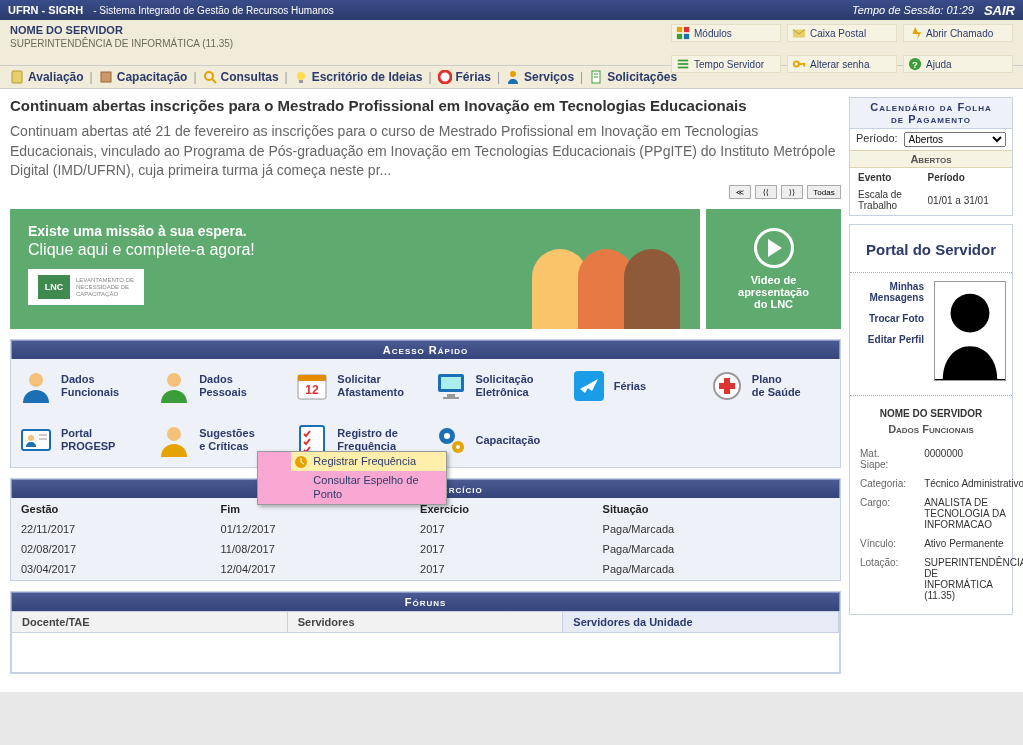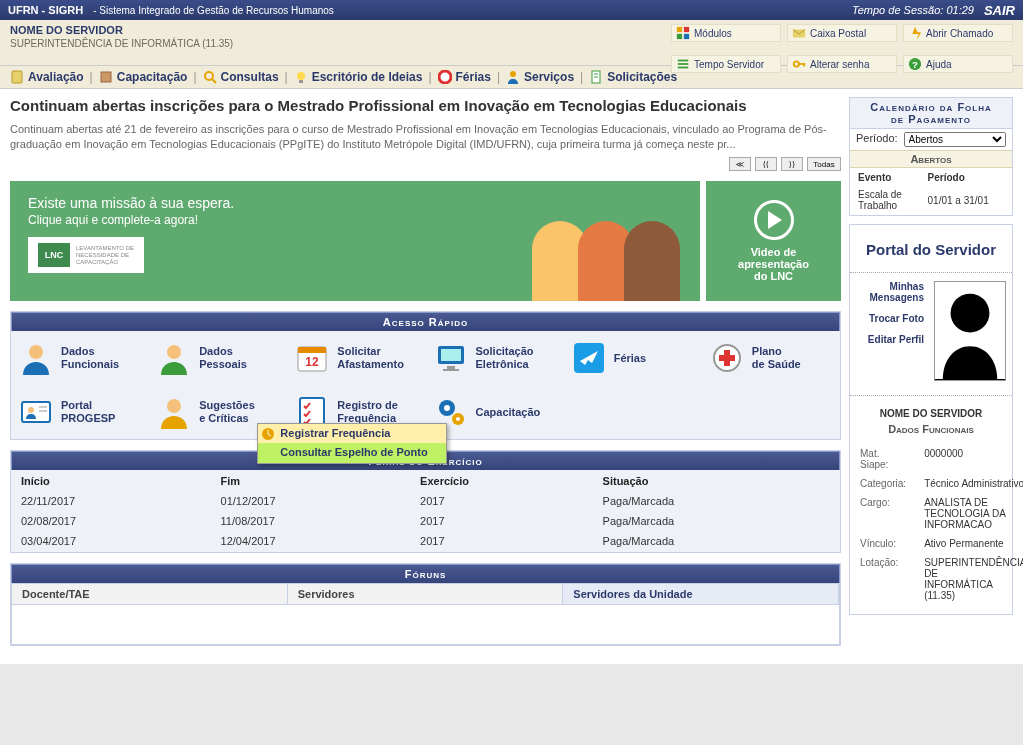--- a/index.html
+++ b/index.html
@@ -28,30 +28,30 @@
 .menubar .mitem { display: flex; align-items: center; gap: 4px; }
 .menubar .sep { color: #999; font-weight: normal; }
 
 
 .main { display: flex; padding: 8px 10px; gap: 8px; }
 .left { flex: 1; }
 .right-col { width: 164px; }
 
 
 .news h2 { font-size: 15px; font-weight: bold; color: #333; margin-bottom: 8px; }
-.news p { font-size: 11px; color: #666; line-height: 1.4; margin-bottom: 4px; }
+.news p { font-size: 14px; color: #666; line-height: 1.4; margin-bottom: 4px; }
 .news .controls { text-align: right; margin-top: 2px; }
 .news .controls button { font-size: 8px; border: 1px solid #aaa; background: #eee; width: 22px; height: 14px; margin-left: 1px; }
 .news .controls .todas { width: 34px; }
 
 
 .banner { display: flex; height: 120px; margin: 10px 0; gap: 6px; }
 .banner .left-b { flex: 1; background: #5faa6f; color: #fff; padding: 14px 18px; position: relative; overflow: hidden; }
-.banner .left-b .t1 { font-weight: normal; font-size: 14px; margin-bottom: 2px; }
-.banner .left-b .t2 { font-size: 12px; margin-bottom: 10px; }
+.banner .left-b .t1 { font-weight: bold; font-size: 14px; margin-bottom: 2px; }
+.banner .left-b .t2 { font-size: 16px; margin-bottom: 10px; }
 .banner .logo-lnc { background: #fff; display: inline-flex; align-items: center; padding: 6px 10px; }
 .banner .logo-lnc .sq { width: 32px; height: 24px; background: #3e8a4f; color: #fff; font-weight: bold; font-size: 9px; display: flex; align-items: center; justify-content: center; margin-right: 6px; }
 .banner .logo-lnc .txt { font-size: 6px; color: #888; line-height: 1.1; }
 .banner .people { position: absolute; right: 20px; bottom: 0; display: flex; }
 .banner .person { width: 56px; height: 80px; margin-left: -10px; border-radius: 40px 40px 0 0; }
 .banner .pr1 { background:#f9c46a;} .banner .pr2{background:#e67a45;} .banner .pr3{background:#8e5a3a;}
 .banner .right-b { width: 135px; background: #5faa6f; color: #fff; display: flex; flex-direction: column; align-items: center; justify-content: center; text-align: center; font-size: 11px; font-weight: bold; }
 .banner .right-b .play { width: 40px; height: 40px; border: 3px solid #fff; border-radius: 50%; display: flex; align-items: center; justify-content: center; margin-bottom: 6px; }
 .banner .right-b .play::after { content: ""; border-left: 14px solid #fff; border-top: 9px solid transparent; border-bottom: 9px solid transparent; margin-left: 3px; }
 
@@ -59,21 +59,21 @@
 .sec-head { background: linear-gradient(#4a5a92,#35447a); color: #fff; font-variant: small-caps; font-weight: bold; letter-spacing: 1px; text-align: center; padding: 3px 0; border: 1px solid #8a98c8; border-bottom: none; }
 .box { border: 1px solid #c8d0e4; background: #eef1f8; margin-bottom: 10px; }
 
 
 .quick { display: grid; grid-template-columns: repeat(6, 1fr); }
 .quick .cell { display: flex; align-items: center; gap: 8px; padding: 10px 8px; font-size: 11px; color: #2b3a6b; font-weight: bold; position: relative; }
 .quick .cell .qicon { width: 34px; height: 34px; flex-shrink: 0; }
 .quick .cell span { line-height: 1.2; }
 
 
-.popup { position: absolute; left: -30px; top: 38px; background: #bef264; border: 1px solid #999; box-shadow: 2px 2px 4px rgba(0,0,0,.3); z-index: 10; font-weight: bold; font-size: 11px; width: 190px; }
+.popup { position: absolute; left: -30px; top: 38px; background: #f9a8d4; border: 1px solid #999; box-shadow: 2px 2px 4px rgba(0,0,0,.3); z-index: 10; font-weight: normal; font-size: 11px; width: 190px; padding-left: 33px; }
 .popup .pitem { padding: 3px 8px 3px 22px; display: flex; align-items: center; gap: 6px; position: relative; }
 .popup .pitem.hi { background: #ffefaa; }
 .popup .pitem .picon { position: absolute; left: 3px; width: 14px; height: 14px; }
 
 
 .ftable { width: 100%; font-size: 11px; }
 .ftable th { text-align: left; font-weight: bold; padding: 3px 8px; color: #222; }
 .ftable td { padding: 3px 8px; }
 
 
@@ -387,21 +387,21 @@
               <span style="white-space:pre-line">Capacitação</span>
             </a>
         </div>
       </div>
 
       <div class="box">
         <div class="sec-head">Férias do Exercício</div>
         <table class="ftable">
           <tbody>
               <tr>
-            <th>Início</th>
+            <th>Gestão</th>
             <th>Fim</th>
             <th>Exercício</th>
             <th>Situação</th>
           </tr>
           <tr>
                 <td>22/11/2017</td>
                 <td>01/12/2017</td>
                 <td>2017</td>
                 <td>Paga/Marcada</td>
               </tr>

